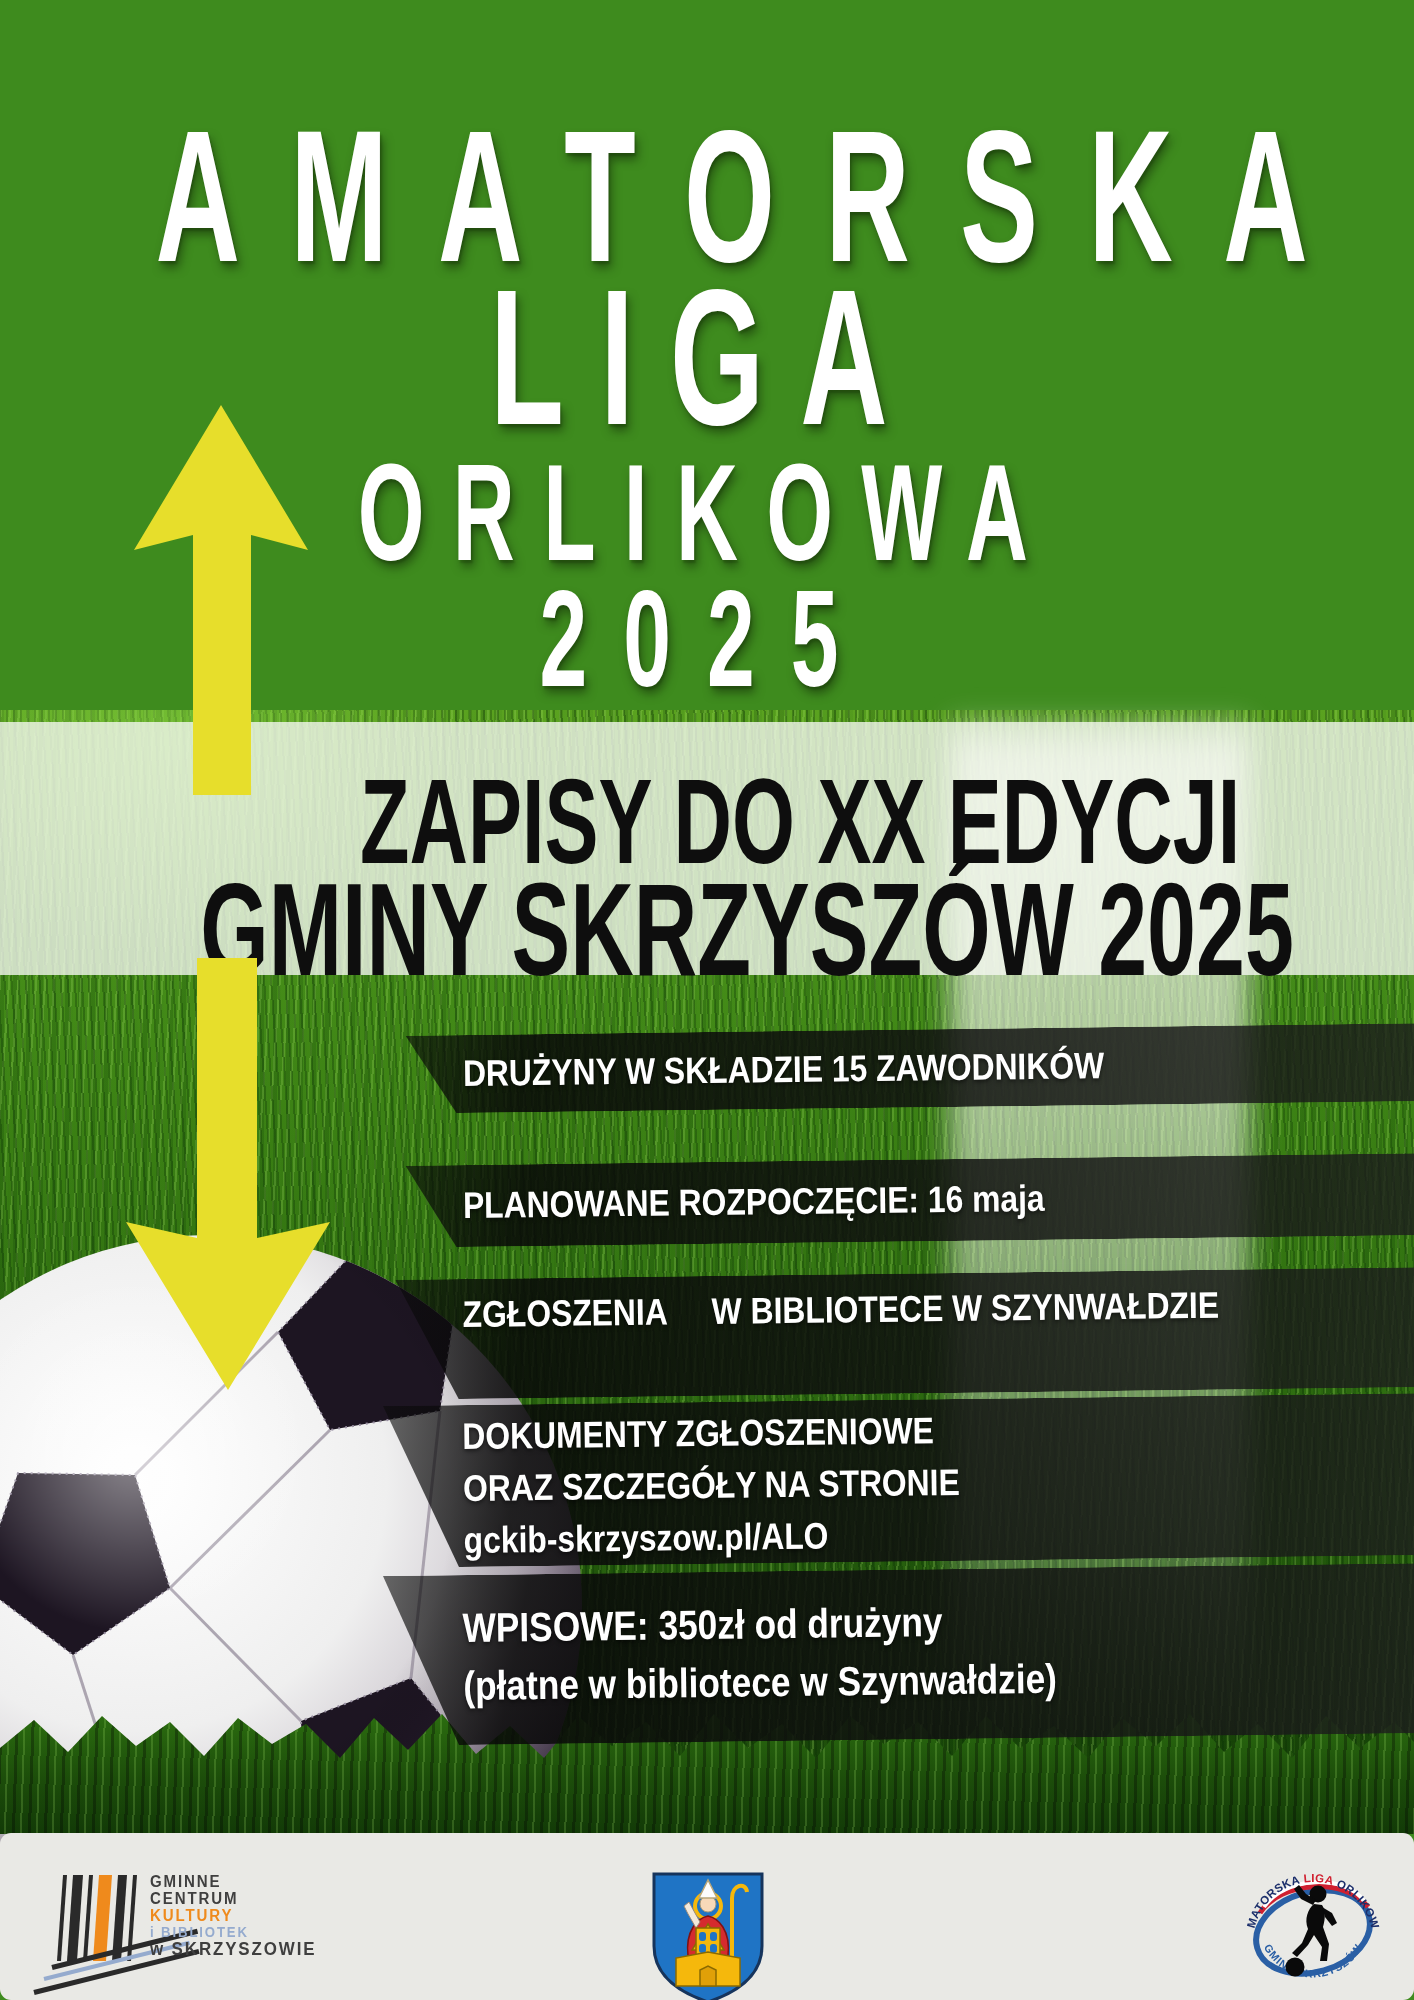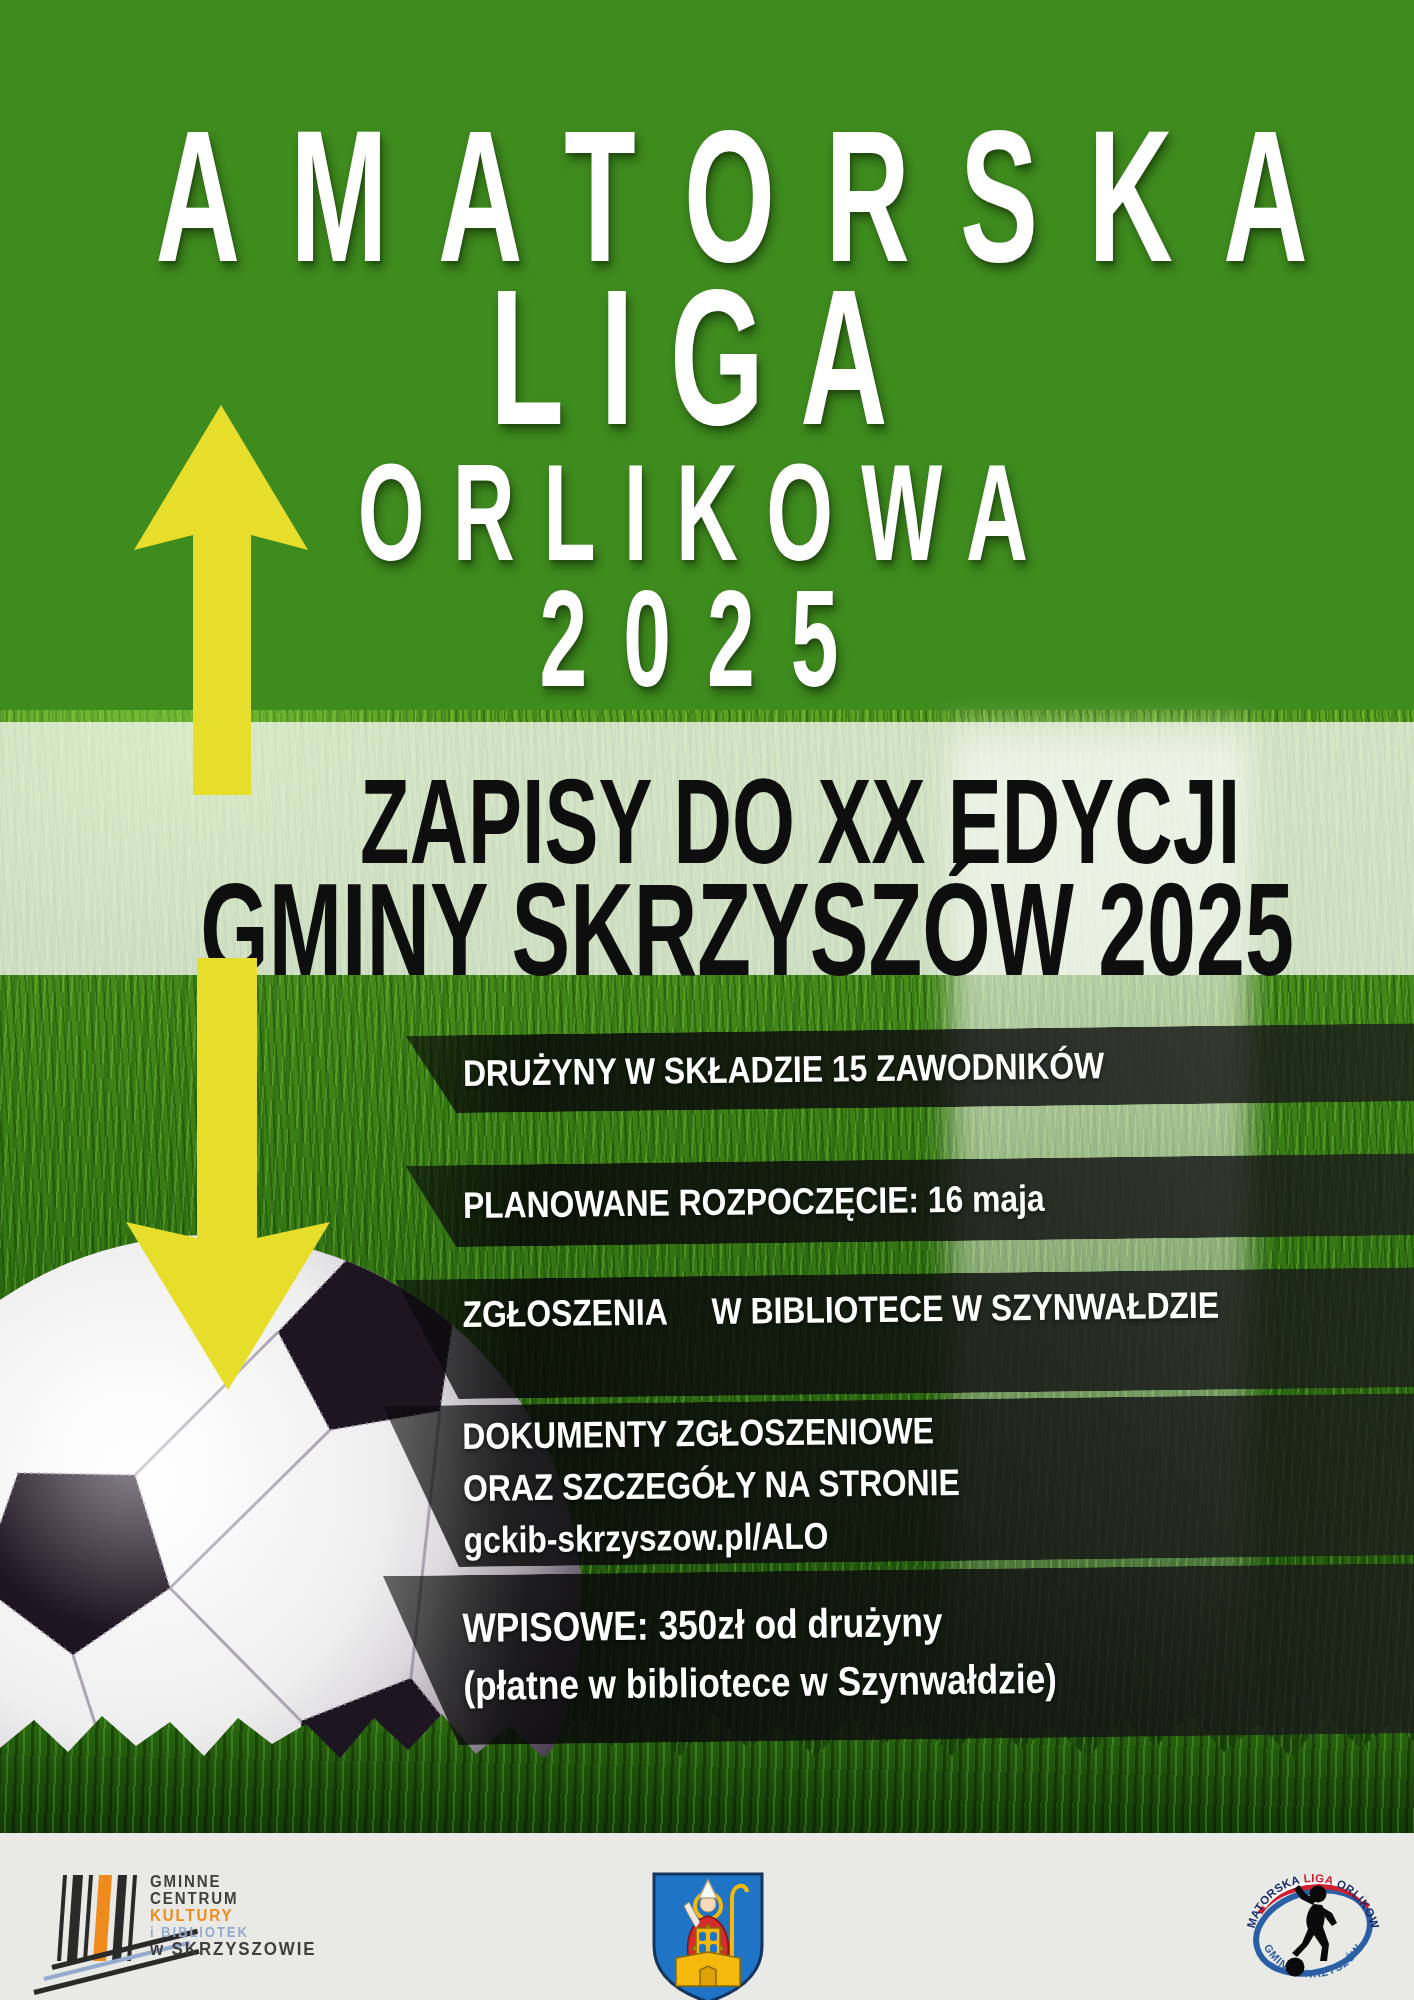--- a/index.html
+++ b/index.html
@@ -64,21 +64,21 @@
   .b1{top:1036px;height:78px;font-size:37px;line-height:78px;clip-path:polygon(28px 0,100% 0,100% 100%,78px 100%);}
   .b2{top:1166px;height:82px;font-size:37px;line-height:82px;clip-path:polygon(28px 0,100% 0,100% 100%,78px 100%);}
   .b3{top:1280px;height:120px;font-size:37px;line-height:52px;padding-top:10px;clip-path:polygon(18px 0,100% 0,100% 100%,80px 100%);}
   .b4{top:1406px;height:162px;font-size:37px;line-height:52px;padding-top:6px;clip-path:polygon(6px 0,100% 0,100% 100%,80px 100%);}
   .b5{top:1576px;height:170px;font-size:41px;line-height:58px;padding-top:24px;clip-path:polygon(6px 0,100% 0,100% 100%,80px 100%);}
   .band .bl{vertical-align:top;}
   .bline{display:block;}
   
   .arrow-svg{position:absolute;left:0;top:0;width:1414px;height:2000px;pointer-events:none;}
   
-  .footer{position:absolute;left:0;top:1833px;width:1414px;height:167px;background:#e9e9e5;}
+  .footer{position:absolute;left:0;top:1833px;width:1414px;height:167px;background:#e9e9e5;border-radius:11px;}
   .gck{position:absolute;left:46px;top:40px;width:400px;height:120px;}
   .gck-bars{position:absolute;left:14px;top:2px;height:86px;display:flex;align-items:flex-end;transform:skewX(-4deg);}
   .gck-bars i{display:block;height:86px;margin-right:6px;}
   .gbar1{width:4px;background:#2a2a2a;}
   .gbar2{width:10px;background:#2a2a2a;}
   .gbar3{width:4px;background:#2a2a2a;}
   .gbar4{width:13px;background:#ef8a1c;}
   .gbar5{width:9px;background:#2a2a2a;}
   .gbar6{width:4px;background:#2a2a2a;}
   .gck-diag{position:absolute;height:5px;background:#2a2a2a;transform:rotate(-14deg);transform-origin:left center;}

